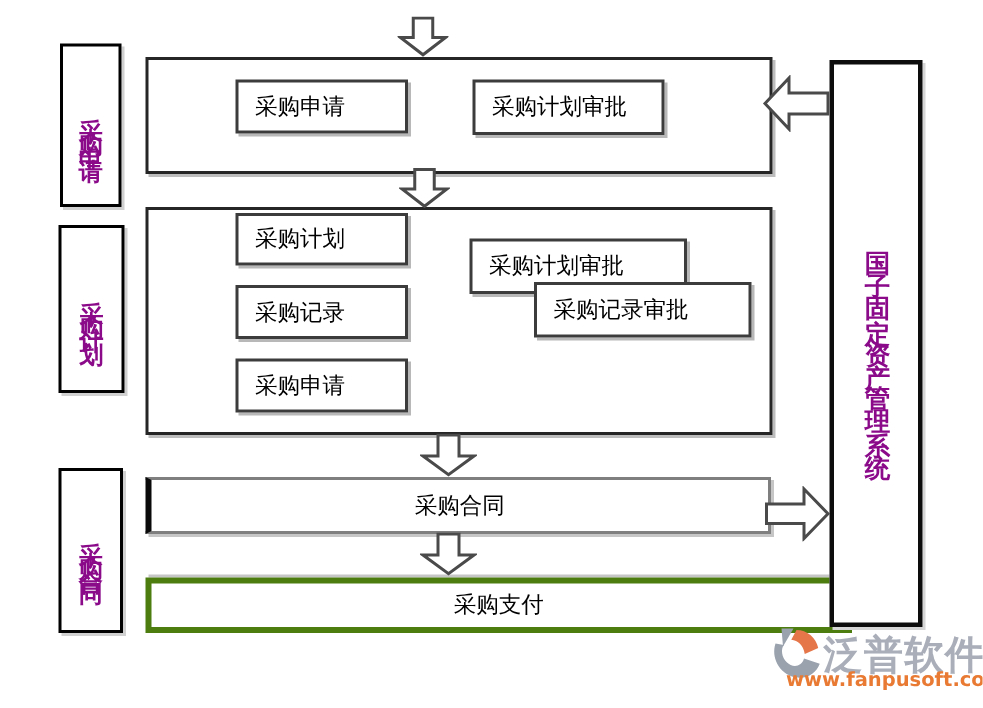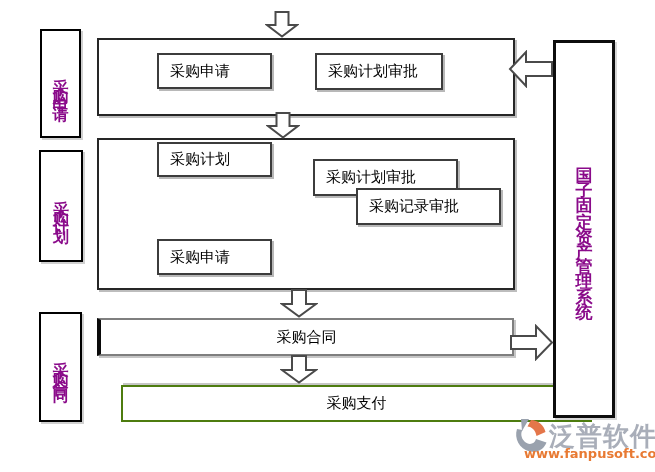--- a/index.html
+++ b/index.html
@@ -74,23 +74,22 @@
     font-size: 15px; color: #000;
   }
   .w-contract {
     left: 97px; top: 318px; width: 417px; height: 38px;
     border: 2px solid #7f7f7f;
     border-left: 4px solid #0a0a0a;
     box-shadow: 2px 2px 0 #c6c6c6;
   }
   .w-payment {
     left: 97px; top: 385px; width: 471px; height: 37px;
-    border: 2px solid #4d7c0f;
+    border: 4px solid #4d7c0f;
     box-shadow: 2px -2px 0 #c6c6c6;
-    margin-left: 24px;
   }
 
   .arrow { position: absolute; }
   .arrow svg { display: block; }
 
   
   .logo { position: absolute; left: 512px; top: 416px; width: 143px; height: 50px; }
   .logo-icon { position: absolute; left: 1px; top: 2px; width: 36px; height: 36px; }
   .logo-name {
     position: absolute; left: 37px; top: 3px;
@@ -113,20 +112,21 @@
   <div class="vlabel stage3">采购合同</div>
 
   <div class="container container1"></div>
   <div class="container container2"></div>
 
   <div class="ibox b-apply">采购申请</div>
   <div class="ibox b-apply-approve">采购计划审批</div>
 
   <div class="ibox b-plan">采购计划</div>
   <div class="ibox b-plan-approve">采购计划审批</div>
+  <div class="ibox b-record">采购记录</div>
   <div class="ibox b-record-approve">采购记录审批</div>
   <div class="ibox b-exec">采购申请</div>
 
   <div class="wbox w-contract">采购合同</div>
   <div class="wbox w-payment">采购支付</div>
 
   <div class="vlabel sysbox">国子固定资产管理系统</div>
 
   <div class="arrow" style="left:265px; top:11px;">
     <svg width="34" height="27" viewBox="0 0 34 27">

